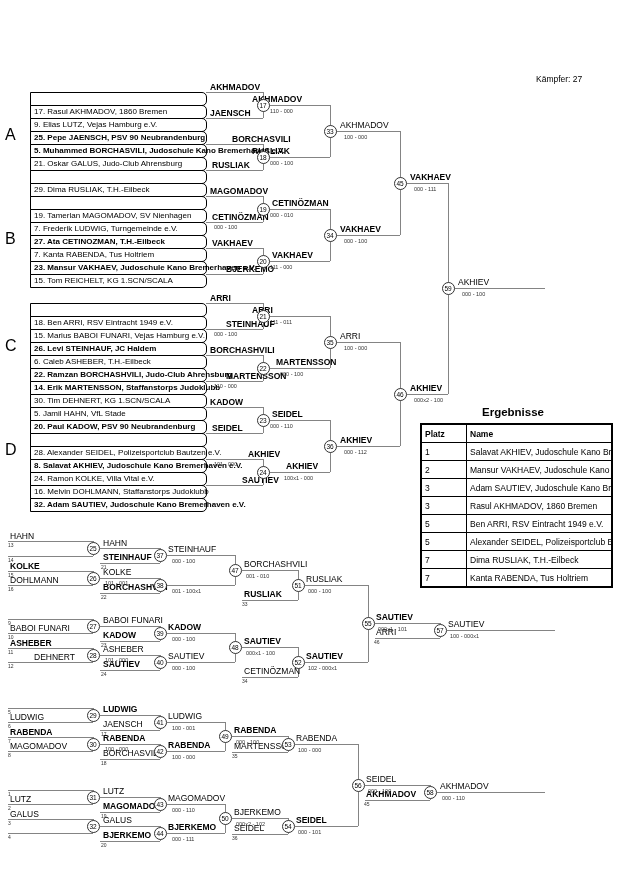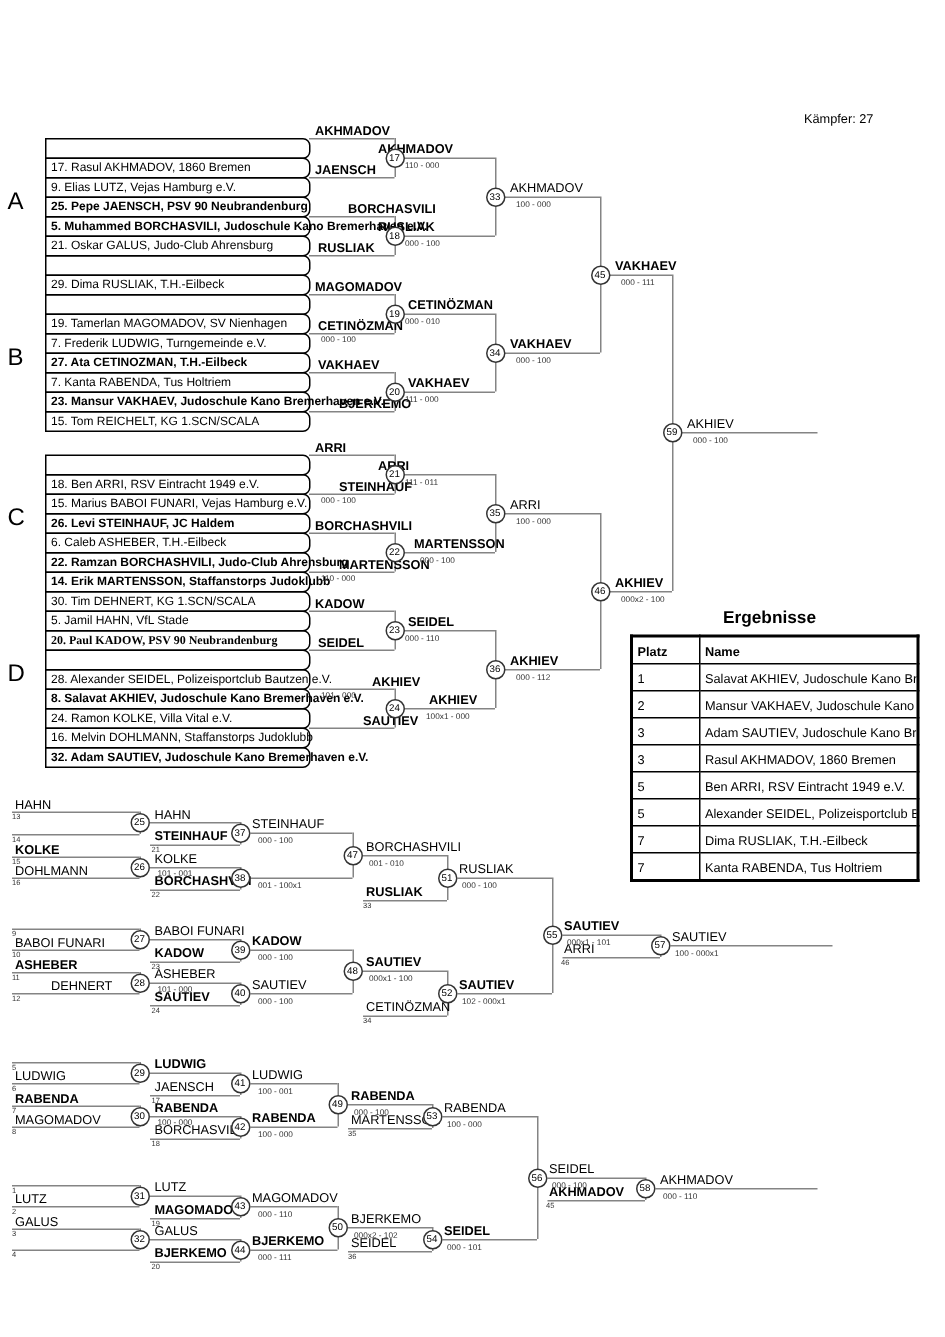--- a/index.html
+++ b/index.html
@@ -232,21 +232,21 @@
     <div class="box" style="top: 274px;">15. Tom REICHELT, KG 1.SCN/SCALA</div>
     <div class="box" style="top: 303px;"></div>
     <div class="box" style="top: 316px;">18. Ben ARRI, RSV Eintracht 1949 e.V.</div>
     <div class="box" style="top: 329px;">15. Marius BABOI FUNARI, Vejas Hamburg e.V.</div>
     <div class="box b" style="top: 342px;">26. Levi STEINHAUF, JC Haldem</div>
     <div class="box" style="top: 355px;">6. Caleb ASHEBER, T.H.-Eilbeck</div>
     <div class="box b" style="top: 368px;">22. Ramzan BORCHASHVILI, Judo-Club Ahrensburg</div>
     <div class="box b" style="top: 381px;">14. Erik MARTENSSON, Staffanstorps Judoklubb</div>
     <div class="box" style="top: 394px;">30. Tim DEHNERT, KG 1.SCN/SCALA</div>
     <div class="box" style="top: 407px;">5. Jamil HAHN, VfL Stade</div>
-    <div class="box b" style="top: 420px; font-family: Liberation Serif, serif;">20. Paul KADOW, PSV 90 Neubrandenburg</div>
+    <div class="box b" style="top: 420px;">20. Paul KADOW, PSV 90 Neubrandenburg</div>
     <div class="box" style="top: 433px;"></div>
     <div class="box" style="top: 446px;">28. Alexander SEIDEL, Polizeisportclub Bautzen e.V.</div>
     <div class="box b" style="top: 459px;">8. Salavat AKHIEV, Judoschule Kano Bremerhaven e.V.</div>
     <div class="box" style="top: 472px;">24. Ramon KOLKE, Villa Vital e.V.</div>
     <div class="box" style="top: 485px;">16. Melvin DOHLMANN, Staffanstorps Judoklubb</div>
     <div class="box b" style="top: 498px;">32. Adam SAUTIEV, Judoschule Kano Bremerhaven e.V.</div>
     <div class="lbl b" style="left: 210px; top: 82px;">AKHMADOV</div>
     <div class="lbl b" style="left: 210px; top: 108px;">JAENSCH</div>
     <div class="lbl b" style="left: 232px; top: 134px;">BORCHASVILI</div>
     <div class="lbl b" style="left: 212px; top: 160px;">RUSLIAK</div>

